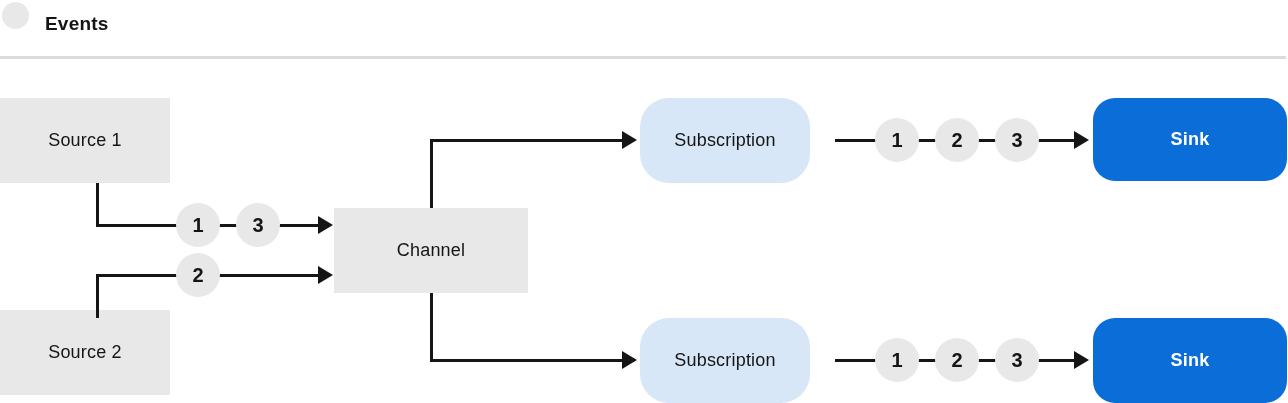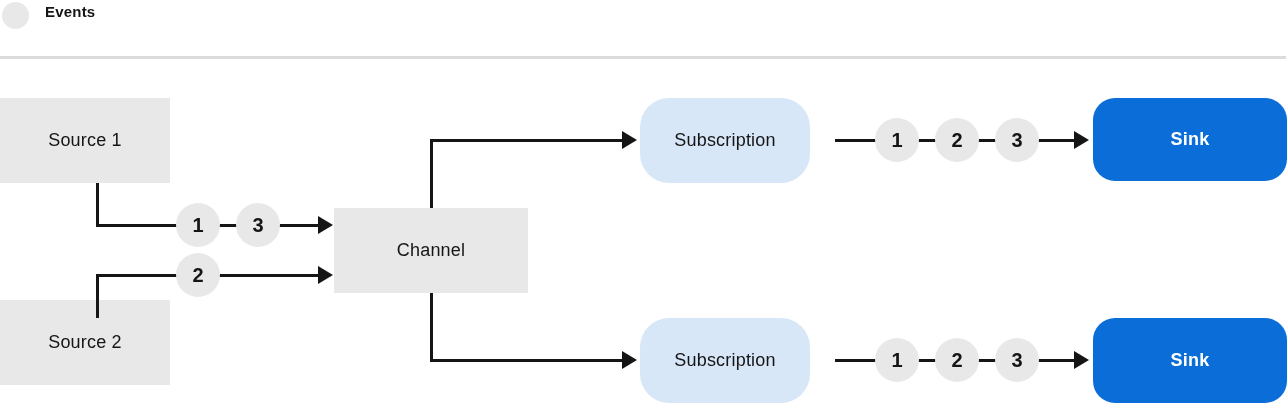--- a/index.html
+++ b/index.html
@@ -22,22 +22,22 @@
     left: 2px;
     top: 2px;
     width: 27px;
     height: 27px;
     border-radius: 50%;
     background: var(--event-circle, #e8e8e8);
   }
   .legend-label {
     position: absolute;
     left: 45px;
-    top: 3px;
-    font-size: 15px;
+    top: 13px;
+    font-size: 19px;
     font-weight: 700;
     letter-spacing: 0.2px;
     color: var(--text, #151515);
   }
   .rule {
     position: absolute;
     left: 0;
     top: 56px;
     width: 1286px;
     height: 3px;
@@ -97,21 +97,21 @@
 
 <div class="figure">
 
   <span class="legend-circle"></span>
   <span class="legend-label">Events</span>
   <div class="rule"></div>
 
   <div class="node gray" style="left:0; top:98px;">
     <span>Source 1</span>
   </div>
-  <div class="node gray" style="left:0; top:300px;">
+  <div class="node gray" style="left:0; top:310px;">
     <span>Source 2</span>
   </div>
   <div class="node gray" style="left:334px; top:208px; width:194px;">
     <span>Channel</span>
   </div>
   <div class="node lightblue" style="left:640px; top:98px;">
     <span>Subscription</span>
   </div>
   <div class="node lightblue" style="left:640px; top:318px;">
     <span>Subscription</span>

